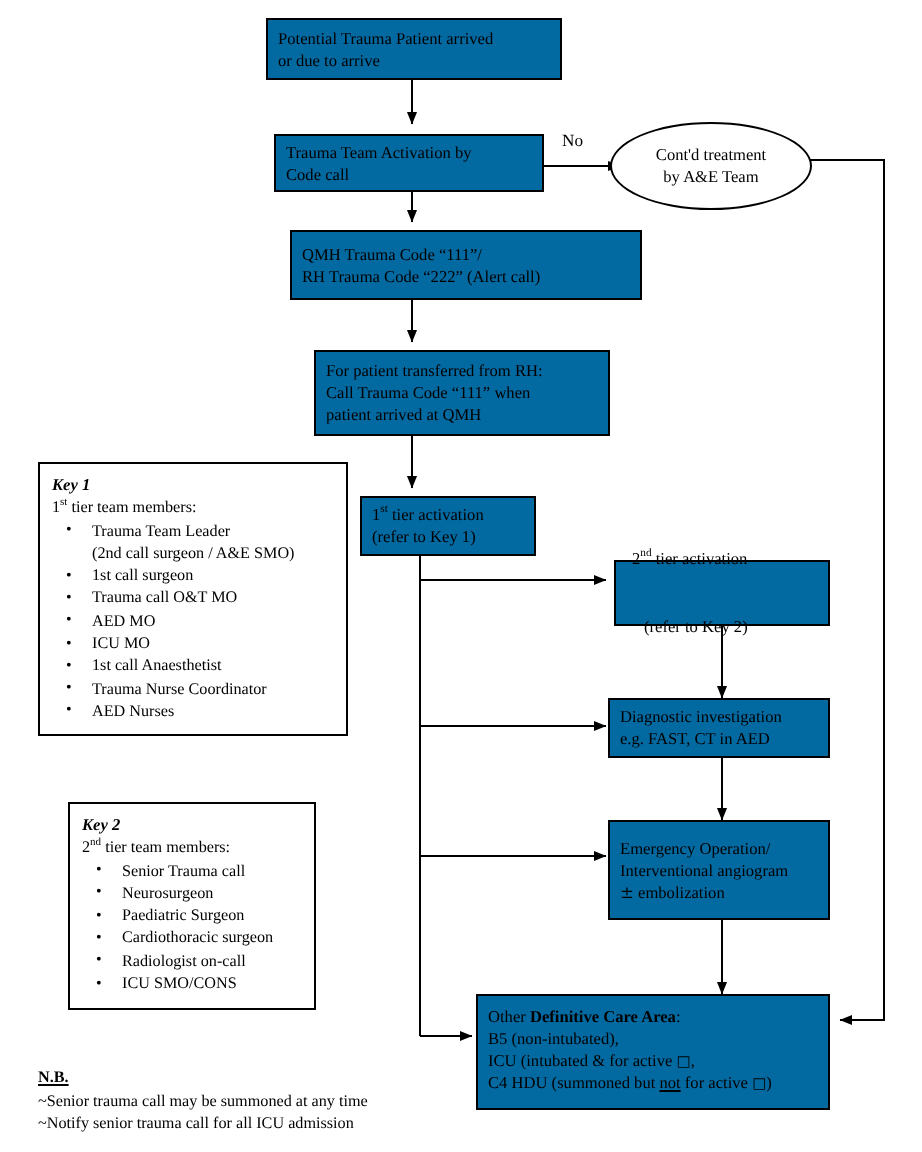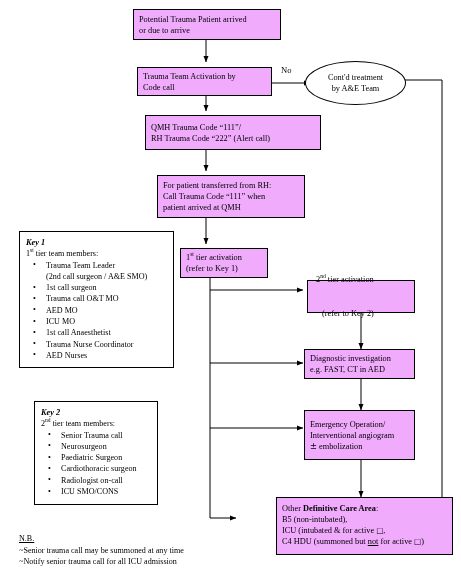--- a/index.html
+++ b/index.html
@@ -1,21 +1,21 @@
 <!DOCTYPE html>
 <html><head>
 <meta charset="utf-8">
 <style>
   html,body{margin:0;padding:0;background:#fff;}
   body{width:461px;height:576px;position:relative;overflow:hidden;
        font-family:"Liberation Serif","DejaVu Serif",serif;color:#000;}
   #canvas{position:absolute;left:0;top:0;width:461px;height:576px;}
   svg.lines{position:absolute;left:0;top:0;width:461px;height:576px;pointer-events:none;}
 
-  .node{position:absolute;box-sizing:border-box;border:1px solid #000;background:#f0abfc;
+  .node{position:absolute;box-sizing:border-box;border:1px solid #000;background:#0369a1;
         font-size:8.3px;line-height:11px;padding:3px 5px;}
   .node.center{display:flex;flex-direction:column;justify-content:center;}
   .oval{position:absolute;box-sizing:border-box;border:1px solid #000;border-radius:50%;
         background:#fff;font-size:8.3px;line-height:11px;display:flex;flex-direction:column;
         justify-content:center;align-items:center;}
   .key{position:absolute;box-sizing:border-box;border:1px solid #000;background:#fff;
        font-size:8.1px;line-height:11.3px;padding:5px 6px 6px 6px;}
   .key .ktitle{font-weight:bold;font-style:italic;font-size:8.3px;}
   .key .ksub{margin-bottom:0px;}
   .key ul{list-style:none;margin:0;padding:0;}
@@ -116,21 +116,21 @@
     <div>Diagnostic investigation</div>
     <div>e.g. FAST, CT in AED</div>
   </div>
 
   <div class="node center" style="left:304px;top:410px;width:111px;height:50px;">
     <div>Emergency Operation/</div>
     <div>Interventional angiogram</div>
     <div><span class="pm">±</span><span> embolization</span></div>
   </div>
 
-  <div class="node" style="left:238px;top:497px;width:177px;height:58px;padding-top:5px;margin-left:38px;">
+  <div class="node" style="left:238px;top:497px;width:177px;height:58px;padding-top:5px;">
     <div><span>Other </span><span class="bold">Definitive Care Area</span><span>:</span></div>
     <div>B5 (non-intubated),</div>
     <div><span>ICU (intubated &amp; for active </span><span class="box-glyph">□</span><span>,</span></div>
     <div><span>C4 HDU (summoned but </span><span class="u">not</span><span> for active </span><span class="box-glyph">□</span><span>)</span></div>
   </div>
 
   <div class="key" style="left:19px;top:231px;width:155px;height:137px;">
     <div class="ktitle">Key 1</div>
     <div class="ksub"><span>1</span><sup>st</sup><span> tier team members:</span></div>
     <ul>
@@ -152,18 +152,18 @@
       <li><span class="b">•</span><span>Senior Trauma call</span></li>
       <li><span class="b">•</span><span>Neurosurgeon</span></li>
       <li><span class="b">•</span><span>Paediatric Surgeon</span></li>
       <li><span class="b">•</span><span>Cardiothoracic surgeon</span></li>
       <li><span class="b">•</span><span>Radiologist on-call</span></li>
       <li><span class="b">•</span><span>ICU SMO/CONS</span></li>
     </ul>
   </div>
 
   <div class="note" style="left:19px;top:533px;width:215px;">
-    <div class="nbt" style="display:inline-block;">N.B.</div>
+    <div class="nbt" style="display:inline-block;font-weight:bold;">N.B.</div>
     <div>~Senior trauma call may be summoned at any time</div>
     <div>~Notify senior trauma call for all ICU admission</div>
   </div>
 
 </div>
 
 </body></html>

